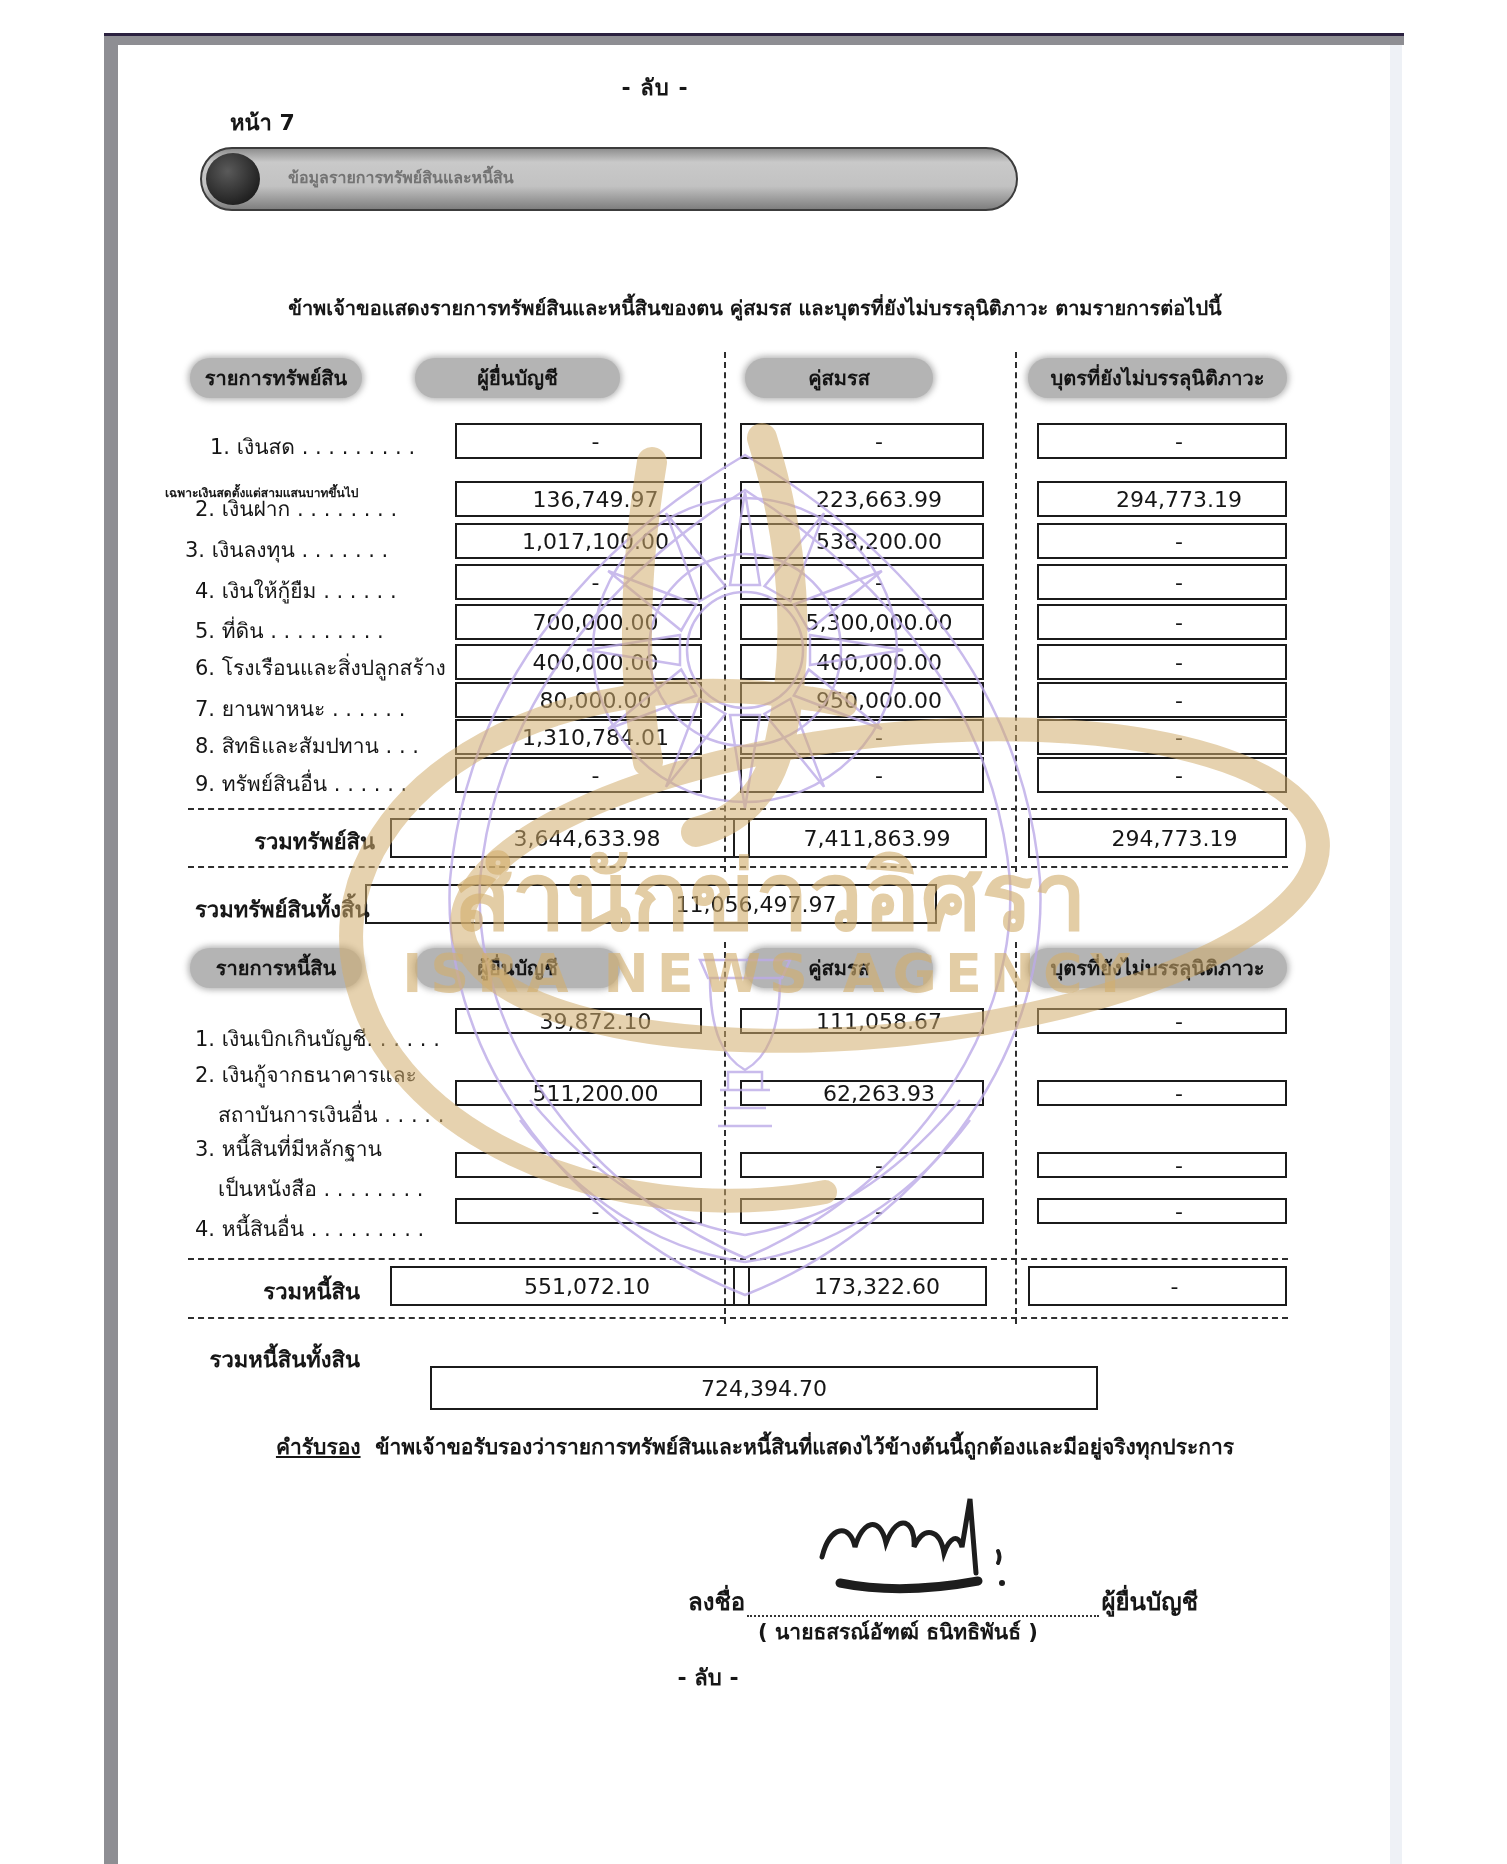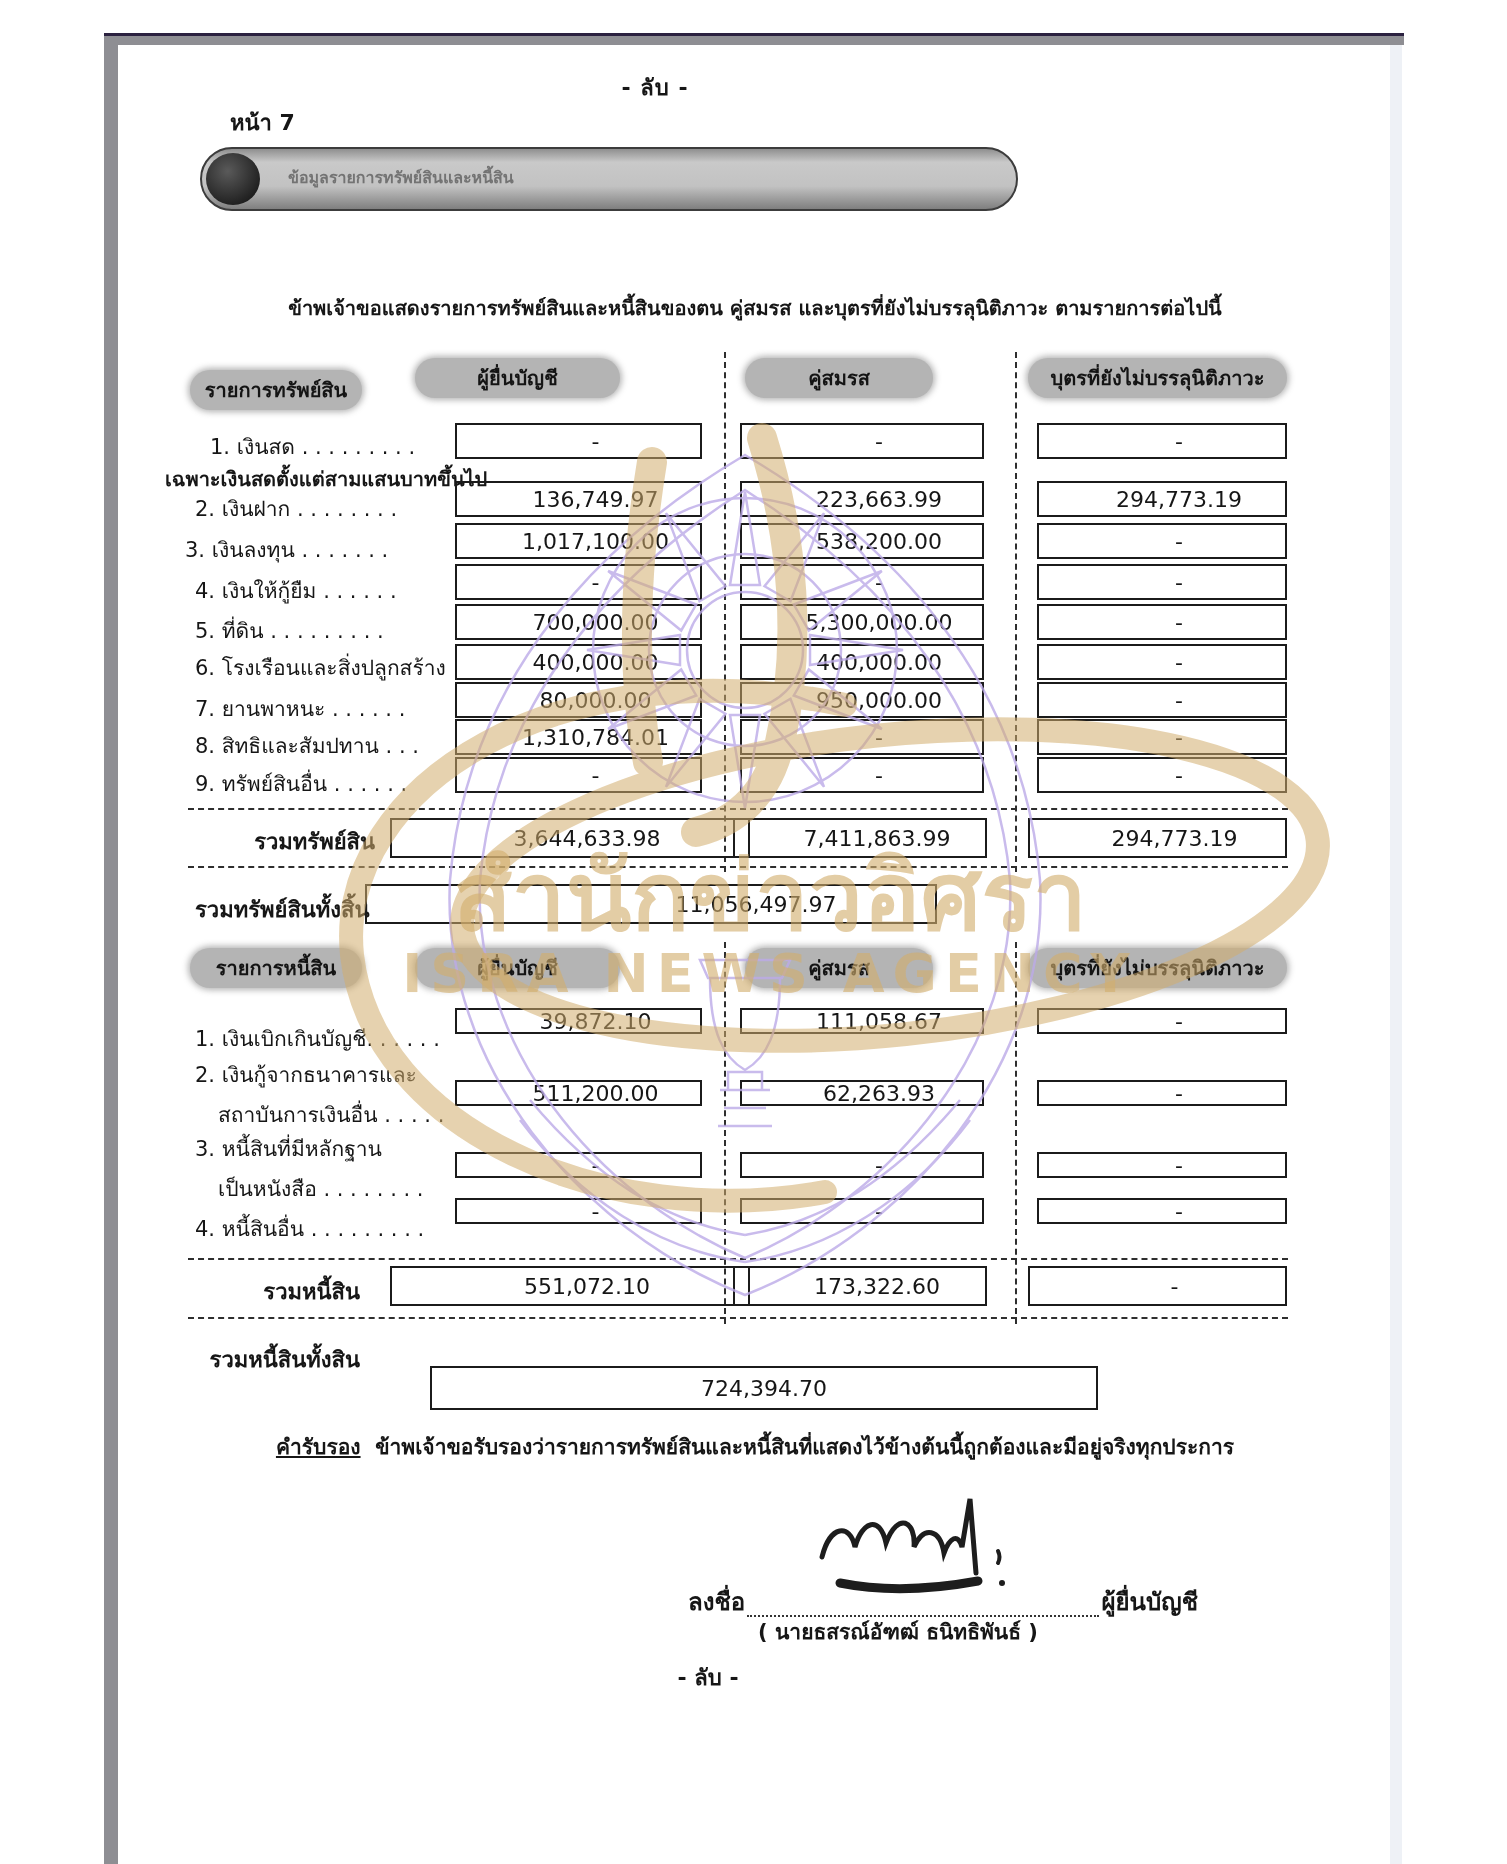--- a/index.html
+++ b/index.html
@@ -51,21 +51,21 @@
   }
   .c1{left:455px;width:247px;}
   .c2{left:740px;width:244px;}
   .c3{left:1037px;width:250px;}
   .t1{left:390px;width:360px;}
   .t2{left:733px;width:254px;}
   .t3{left:1028px;width:259px;}
   .h36{height:36px;} .h38{height:26px;} .h40{height:40px;} .h44{height:44px;margin-top:34px;}
 
   .rowlabel{font-size:21px;white-space:nowrap;}
-  .sublabel{font-size:20px;font-weight:bold;white-space:nowrap;}
+  .sublabel{font-size:12px;font-weight:bold;white-space:nowrap;margin-top:20px;}
   .totlabel{font-size:22px;font-weight:bold;white-space:nowrap;text-align:right;}
 
   .vsep{border-left:2.5px dashed #2e2e2e;width:0;}
   .hsep{border-top:2.5px dashed #2e2e2e;height:0;}
 
   .cert{left:190px;top:1430px;width:1130px;font-size:21px;font-weight:bold;text-align:center;}
   .cert u{text-decoration:underline;}
 
   .signline{left:688px;top:1582px;width:510px;display:flex;align-items:flex-end;font-size:24px;font-weight:bold;}
   .signline .dots{flex:1;border-bottom:2.5px dotted #333;margin:0 2px 4px 2px;height:1px;}
@@ -86,21 +86,21 @@
 
 <div class="abs secret center" style="left:600px;top:70px;width:110px;">- ลับ -</div>
 <div class="abs pageno" style="left:230px;top:105px;">หน้า 7</div>
 
 <div class="abs banner"></div>
 <div class="abs banner-dot"></div>
 <div class="abs banner-text">ข้อมูลรายการทรัพย์สินและหนี้สิน</div>
 
 <div class="abs intro">ข้าพเจ้าขอแสดงรายการทรัพย์สินและหนี้สินของตน  คู่สมรส  และบุตรที่ยังไม่บรรลุนิติภาวะ  ตามรายการต่อไปนี้</div>
 
-<div class="abs pill" style="left:190px;top:370px;width:172px;">รายการทรัพย์สิน</div>
+<div class="abs pill" style="left:190px;top:358px;width:172px;">รายการทรัพย์สิน</div>
 <div class="abs pill" style="left:415px;top:358px;width:205px;">ผู้ยื่นบัญชี</div>
 <div class="abs pill" style="left:745px;top:358px;width:188px;">คู่สมรส</div>
 <div class="abs pill" style="left:1028px;top:358px;width:259px;">บุตรที่ยังไม่บรรลุนิติภาวะ</div>
 
 <div class="abs vsep" style="left:724px;top:352px;height:520px;"></div>
 <div class="abs vsep" style="left:1015px;top:352px;height:520px;"></div>
 
 <div class="abs rowlabel" style="left:210px;top:430px;">1. เงินสด  . . . . . . . . .</div>
 <div class="abs sublabel" style="left:165px;top:463px;">เฉพาะเงินสดตั้งแต่สามแสนบาทขึ้นไป</div>
 <div class="abs rowlabel" style="left:195px;top:492px;">2. เงินฝาก  . . . . . . .  .</div>

